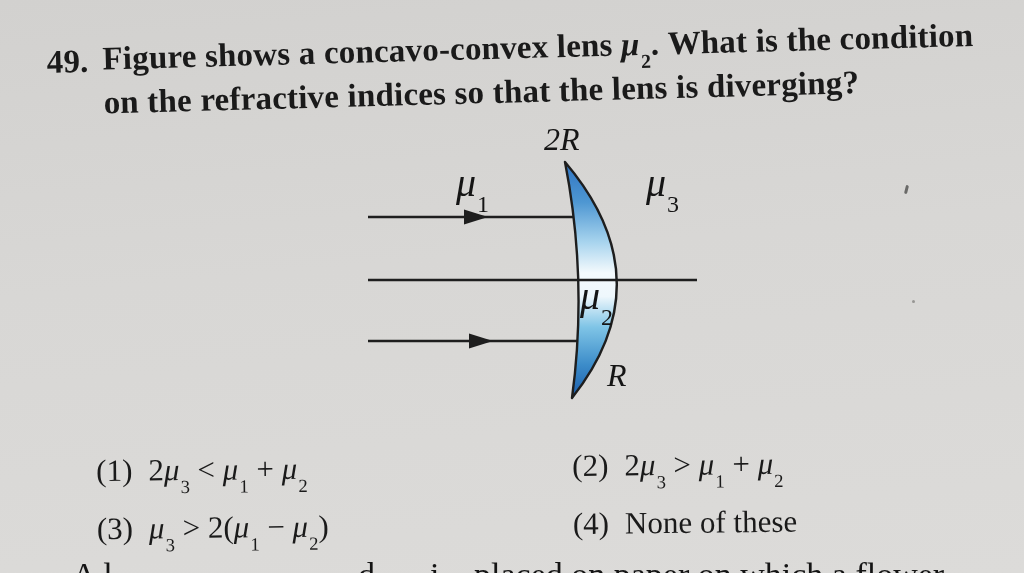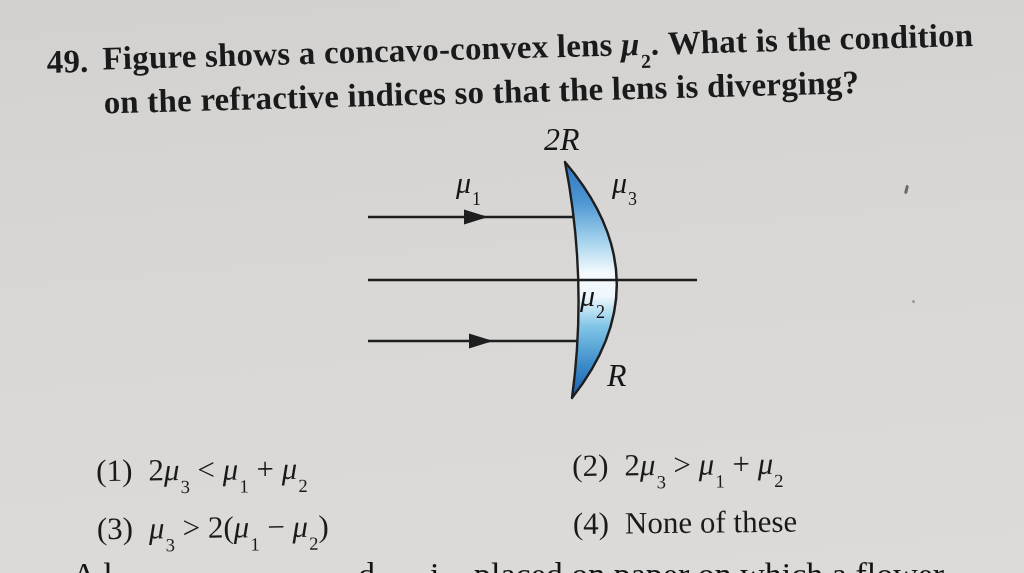--- a/index.html
+++ b/index.html
@@ -35,29 +35,29 @@
     position: relative;
     top: 0.28em;
     margin-left: 1px;
   }
 
   
   .figure { position: absolute; left: 0; top: 0; width: 870px; height: 573px; pointer-events: none; }
   .fig-svg { position: absolute; left: 330px; top: 118px; }
   .fig-label {
     position: absolute;
-    font-size: 30px;
+    font-size: 40px;
     line-height: 30px;
     color: #151515;
     white-space: nowrap;
   }
   .fig-label .mu { font-style: italic; font-weight: 500; }
   .lbl-2R   { left: 544px; top: 124px; font-style: italic; font-size: 32px; }
   .lbl-mu1  { left: 456px; top: 168px; }
-  .lbl-mu3  { left: 612px; top: 168px; text-align: right; }
+  .lbl-mu3  { left: 646px; top: 168px; text-align: right; }
   .lbl-mu2  { left: 580px; top: 281px; text-align: center; }
   .lbl-R    { left: 607px; top: 360px; font-style: italic; font-size: 32px; }
 
   .speck { position: absolute; background: #6a6a68; border-radius: 50%; }
   .speck-1 { left: 905px; top: 185px; width: 3px; height: 9px; transform: rotate(14deg); border-radius: 2px; }
   .speck-2 { left: 912px; top: 300px; width: 3px; height: 3px; opacity: .6; }
 
   
   .options {
     position: absolute;

